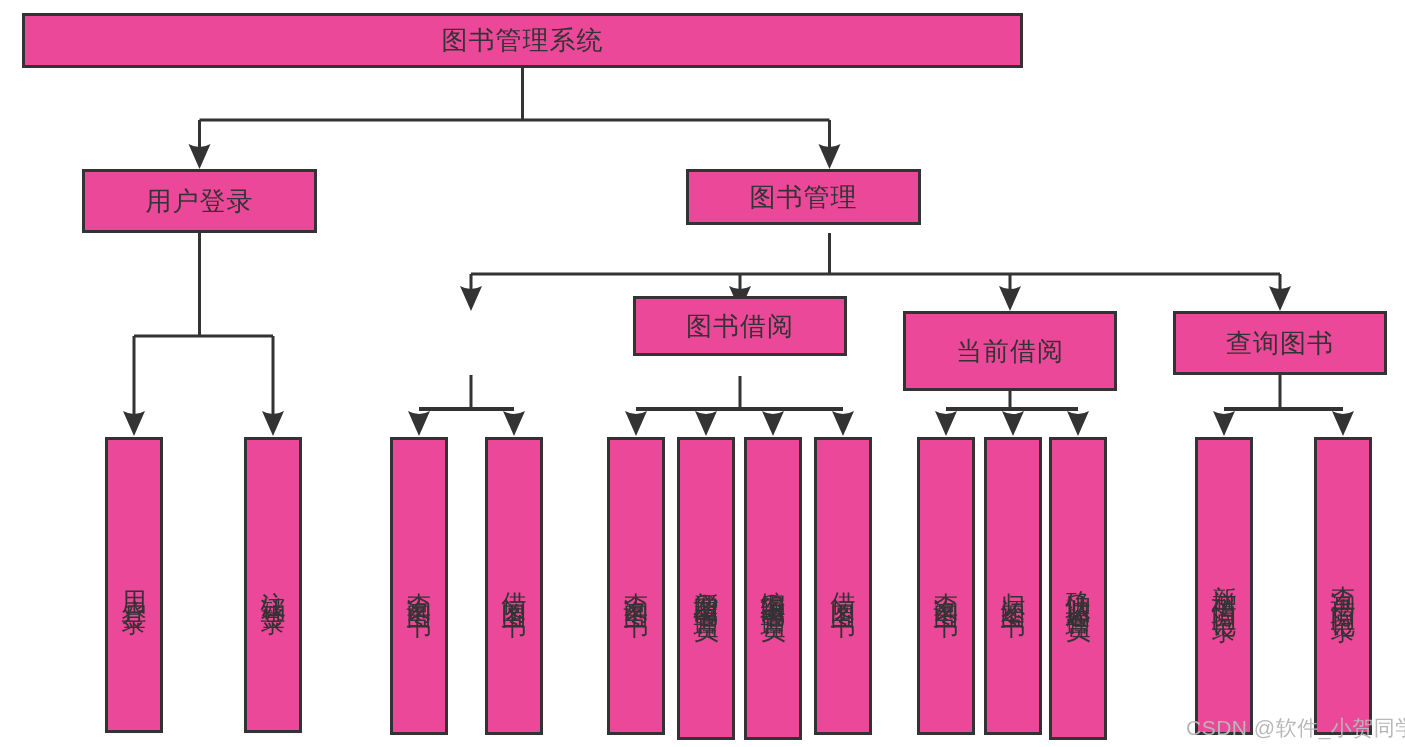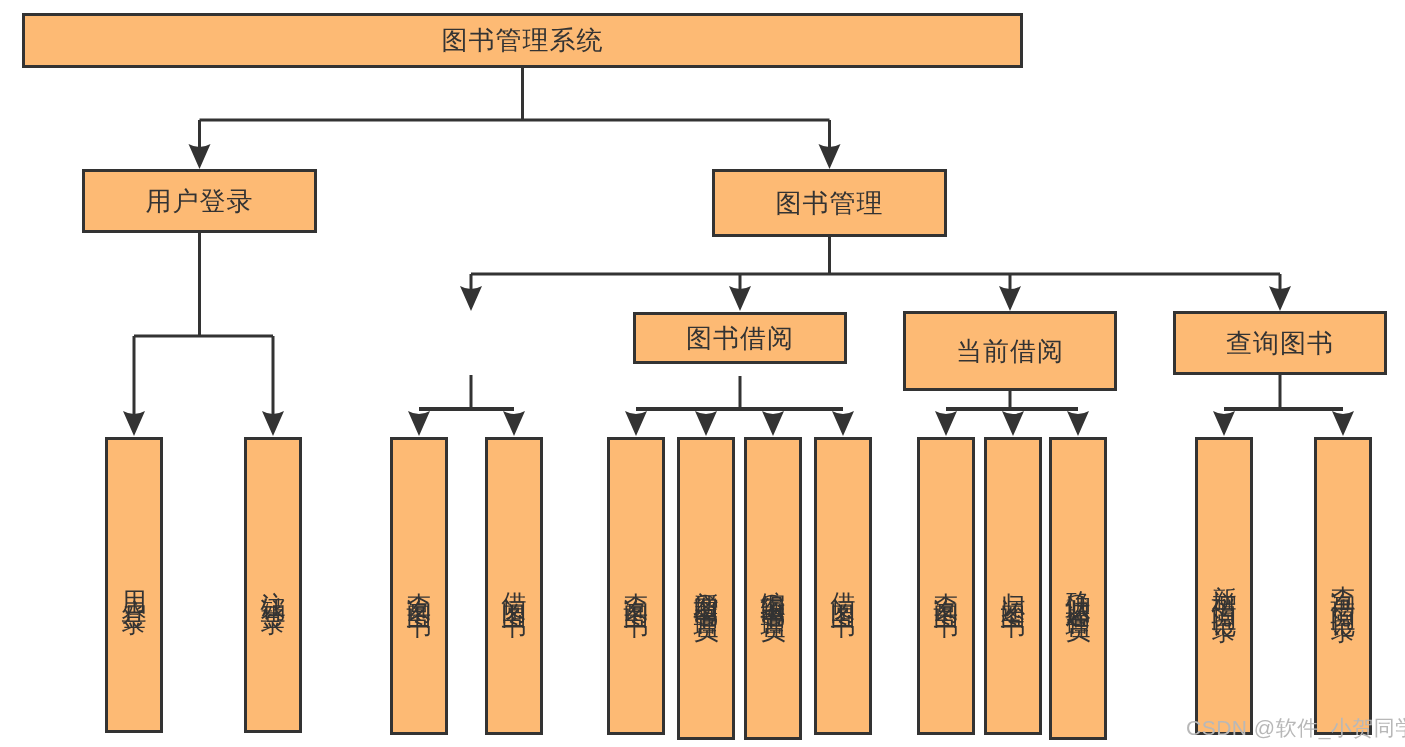--- a/index.html
+++ b/index.html
@@ -8,21 +8,21 @@
     width:1405px;height:747px;
     background:#ffffff;
     font-family:"Liberation Sans","DejaVu Sans",sans-serif;
     overflow:hidden;
   }
   #wires{position:absolute;left:0;top:0;width:1405px;height:747px;}
   .box{
     position:absolute;
     box-sizing:border-box;
     border:3px solid #333333;
-    background:#fdba74;
+    background:#ec4899;
     color:#333333;
     display:flex;
     align-items:center;
     justify-content:center;
     text-align:center;
   }
   .h{font-size:26px;letter-spacing:1px;}
   .v{
     font-size:25px;
     writing-mode:vertical-rl;
@@ -102,23 +102,23 @@
       <path d="M1067 411 Q1078 417 1089 411 L1078 436 Z"></path>
 
       <path d="M1213 411 Q1224 417 1235 411 L1224 436 Z"></path>
       <path d="M1332 411 Q1343 417 1354 411 L1343 436 Z"></path>
     </g>
   </svg>
 
   <div class="box h" style="left:22px;top:13px;width:1001px;height:55px">图书管理系统</div>
 
   <div class="box h" style="left:82px;top:169px;width:235px;height:64px">用户登录</div>
-  <div class="box h" style="left:712px;top:169px;width:235px;height:68px">图书管理</div>
+  <div class="box h" style="left:686px;top:169px;width:235px;height:56px">图书管理</div>
 
-  <div class="box h" style="left:633px;top:312px;width:214px;height:52px">图书借阅</div>
+  <div class="box h" style="left:633px;top:296px;width:214px;height:60px">图书借阅</div>
   <div class="box h" style="left:903px;top:311px;width:214px;height:80px">当前借阅</div>
   <div class="box h" style="left:1173px;top:311px;width:214px;height:64px">查询图书</div>
 
   <div class="box v" style="left:105px;top:437px;width:58px;height:296px">用户登录</div>
   <div class="box v" style="left:244px;top:437px;width:58px;height:296px">注销登录</div>
 
   <div class="box v" style="left:390px;top:437px;width:58px;height:298px">查询图书</div>
   <div class="box v" style="left:485px;top:437px;width:58px;height:298px">借阅图书</div>
 
   <div class="box v" style="left:607px;top:437px;width:58px;height:298px">查询图书</div>

